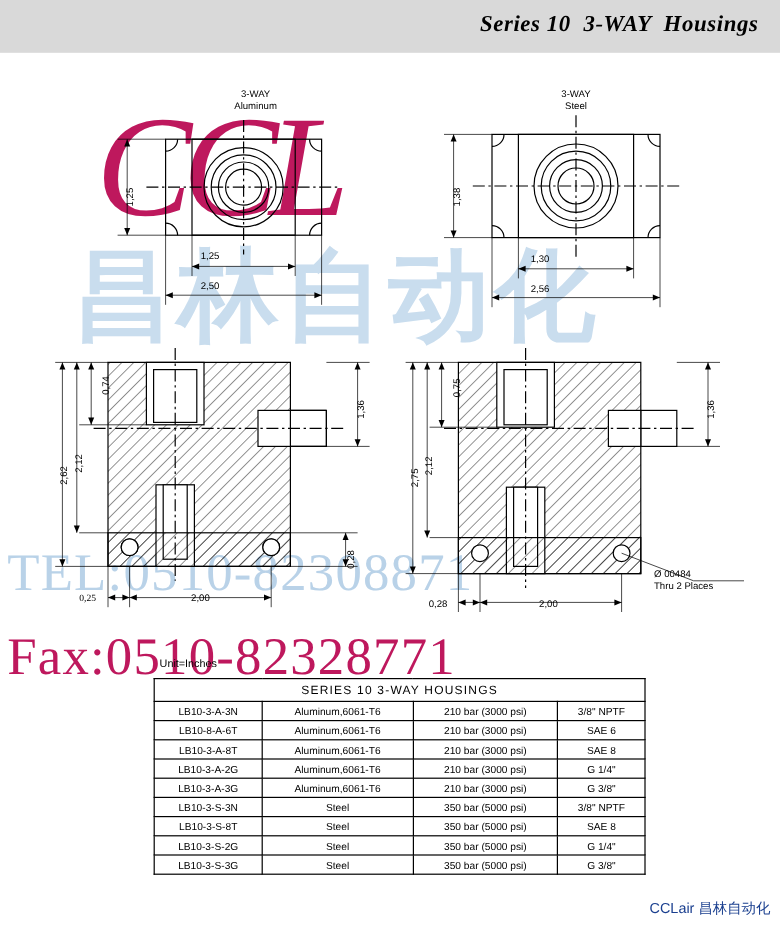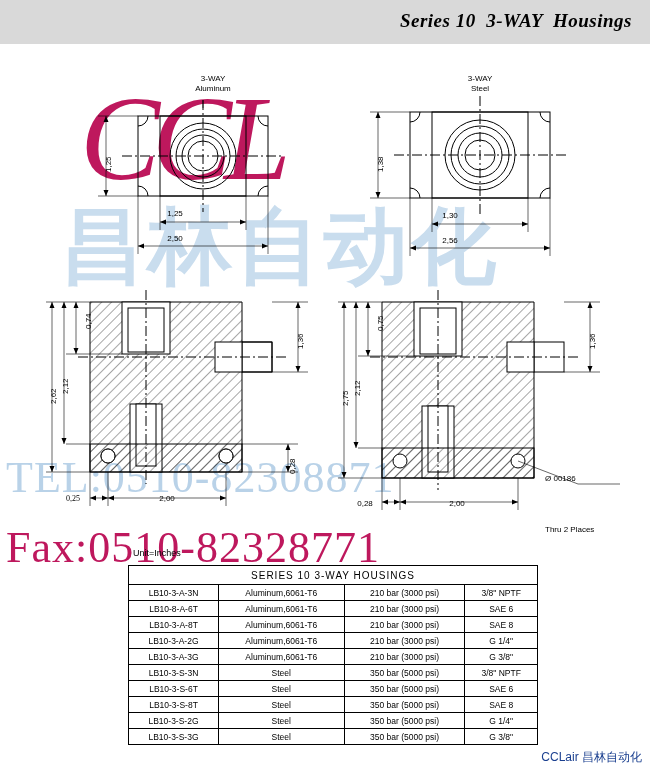--- a/index.html
+++ b/index.html
@@ -395,22 +395,22 @@
         <path d="M80 218 l6 -2.5 l0 5 z" fill="#000" stroke="none"></path>
         <path d="M198 218 l-6 -2.5 l0 5 z" fill="#000" stroke="none"></path>
       </g>
     </svg>
     <div class="label rot" style="left:376px;top:287px;">0,75</div>
     <div class="label rot" style="left:353px;top:352px;">2,12</div>
     <div class="label rot" style="left:341px;top:362px;">2,75</div>
     <div class="label rot" style="left:588px;top:305px;">1,36</div>
     <div class="label c" style="left:350px;top:455px;width:30px;">0,28</div>
     <div class="label c" style="left:440px;top:455px;width:34px;">2,00</div>
-    <div class="label" style="left:545px;top:430px;">Ø 00186</div>
-    <div class="label" style="left:545px;top:440px;margin-top:41px;">Thru 2 Places</div>
+    <div class="label" style="left:545px;top:430px;">Ø 00484</div>
+    <div class="label" style="left:545px;top:440px;">Thru 2 Places</div>
 
   </div>
 
   <div class="unit-label">Unit=Inches</div>
 
   <div class="tbl-wrap">
     <table class="spec">
       <tbody>
         <tr class="title-row">
           <td colspan="4">SERIES 10  3-WAY  HOUSINGS</td>
@@ -445,26 +445,20 @@
           <td>210 bar (3000 psi)</td>
           <td>G 3/8"</td>
         </tr>
         <tr>
           <td>LB10-3-S-3N</td>
           <td>Steel</td>
           <td>350 bar (5000 psi)</td>
           <td>3/8" NPTF</td>
         </tr>
         <tr>
-          <td>LB10-3-S-6T</td>
-          <td>Steel</td>
-          <td>350 bar (5000 psi)</td>
-          <td>SAE 6</td>
-        </tr>
-        <tr>
           <td>LB10-3-S-8T</td>
           <td>Steel</td>
           <td>350 bar (5000 psi)</td>
           <td>SAE 8</td>
         </tr>
         <tr>
           <td>LB10-3-S-2G</td>
           <td>Steel</td>
           <td>350 bar (5000 psi)</td>
           <td>G 1/4"</td>

